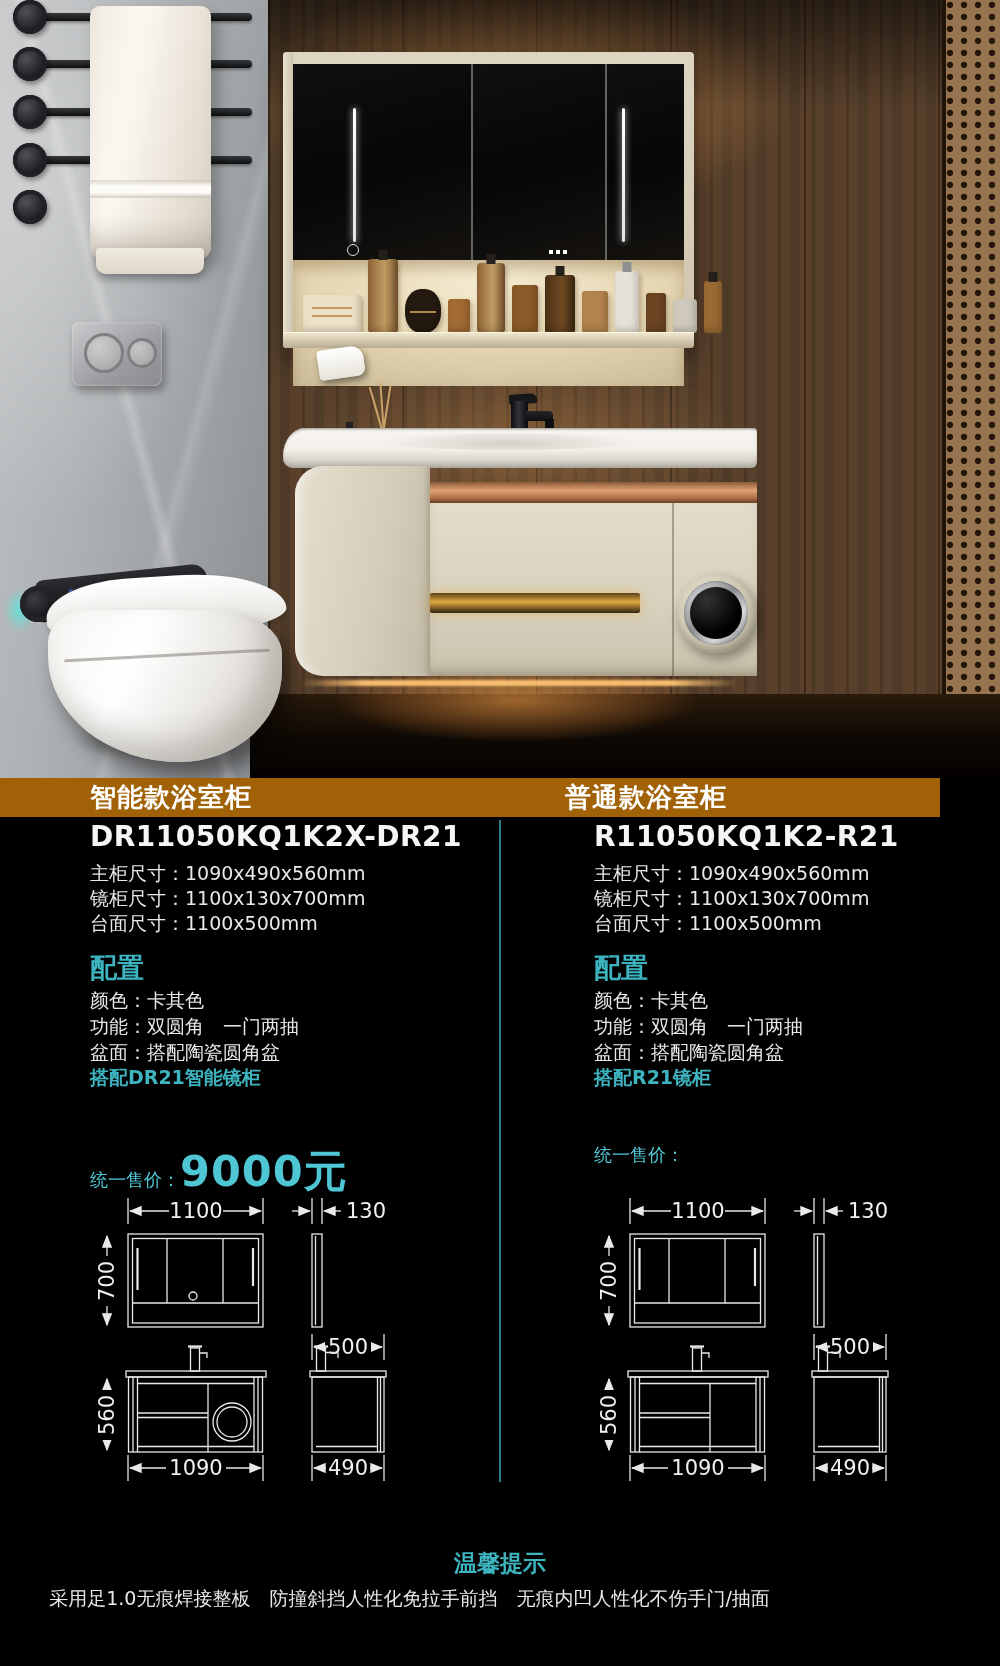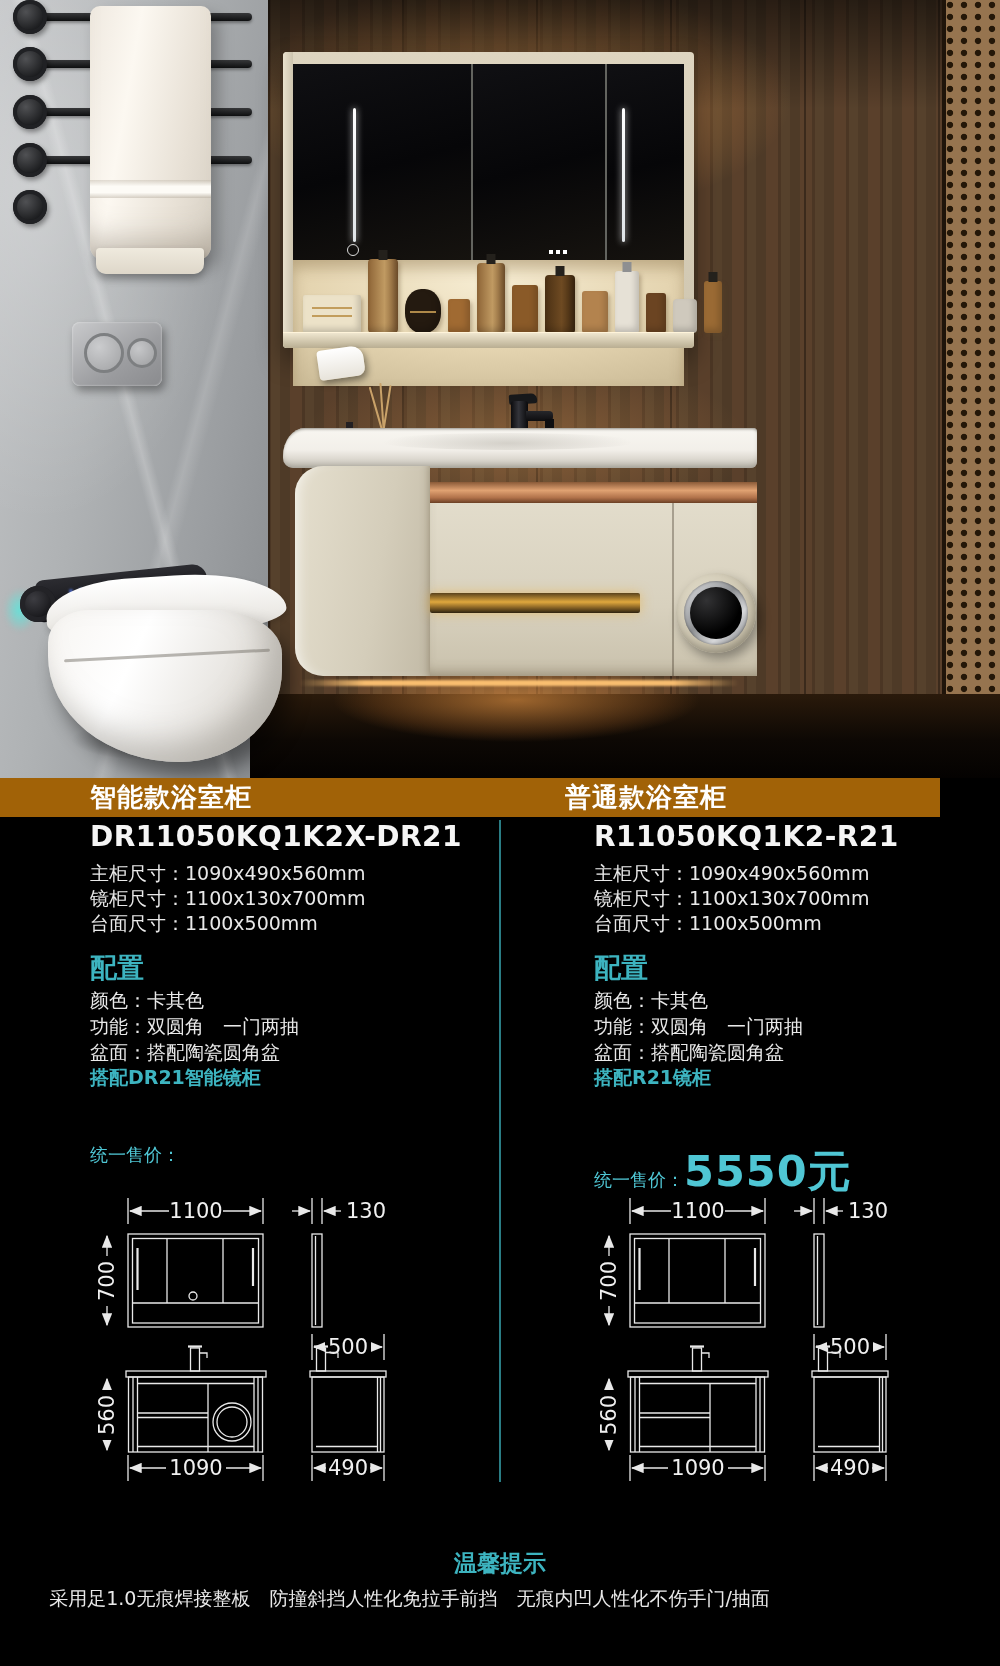--- a/index.html
+++ b/index.html
@@ -337,34 +337,34 @@
   <div class="txt spec-line lx" style="top:861px">主柜尺寸：1090x490x560mm</div>
   <div class="txt spec-line lx" style="top:886px">镜柜尺寸：1100x130x700mm</div>
   <div class="txt spec-line lx" style="top:911px">台面尺寸：1100x500mm</div>
   <div class="txt cfg-title lx" style="top:950px">配置</div>
   <div class="txt cfg-line lx" style="top:988px">颜色：卡其色</div>
   <div class="txt cfg-line lx" style="top:1014px">功能：双圆角　一门两抽</div>
   <div class="txt cfg-line lx" style="top:1040px">盆面：搭配陶瓷圆角盆</div>
   <div class="txt extra lx" style="top:1065px">搭配DR21智能镜柜</div>
   <div class="price-row lx" style="top:1143px">
     <span class="price-label">统一售价：</span>
+    <span class="price-val">9000元</span>
   </div>
 
   <div class="txt model rx" style="top:820px">R11050KQ1K2-R21</div>
   <div class="txt spec-line rx" style="top:861px">主柜尺寸：1090x490x560mm</div>
   <div class="txt spec-line rx" style="top:886px">镜柜尺寸：1100x130x700mm</div>
   <div class="txt spec-line rx" style="top:911px">台面尺寸：1100x500mm</div>
   <div class="txt cfg-title rx" style="top:950px">配置</div>
   <div class="txt cfg-line rx" style="top:988px">颜色：卡其色</div>
   <div class="txt cfg-line rx" style="top:1014px">功能：双圆角　一门两抽</div>
   <div class="txt cfg-line rx" style="top:1040px">盆面：搭配陶瓷圆角盆</div>
   <div class="txt extra rx" style="top:1065px">搭配R21镜柜</div>
   <div class="price-row rx" style="top:1143px">
     <span class="price-label">统一售价：</span>
-    <span class="price-val">5550元</span>
   </div>
 
   <svg class="drawings" width="1000" height="310" viewBox="0 0 1000 310">
     <defs>
       <marker id="ar" viewBox="0 0 10 8" refX="9" refY="4" markerWidth="10" markerHeight="8" orient="auto-start-reverse">
         <path d="M0,0 L10,4 L0,8 z" fill="#e9e9e9"></path>
       </marker>
     </defs>
 
     <g>

